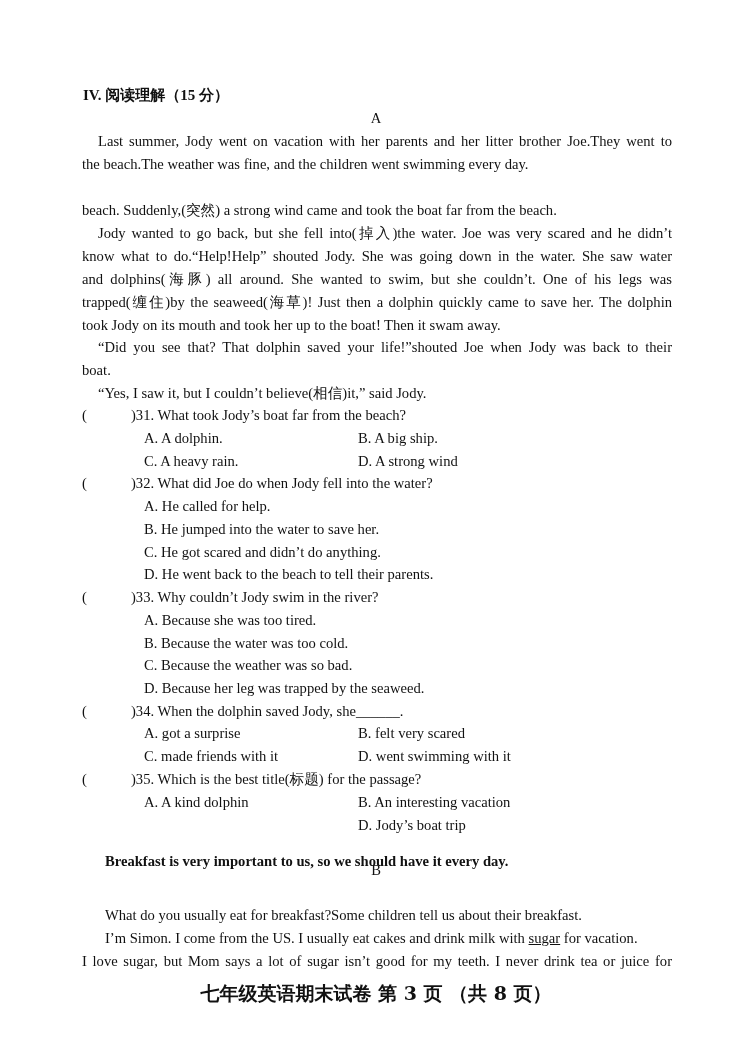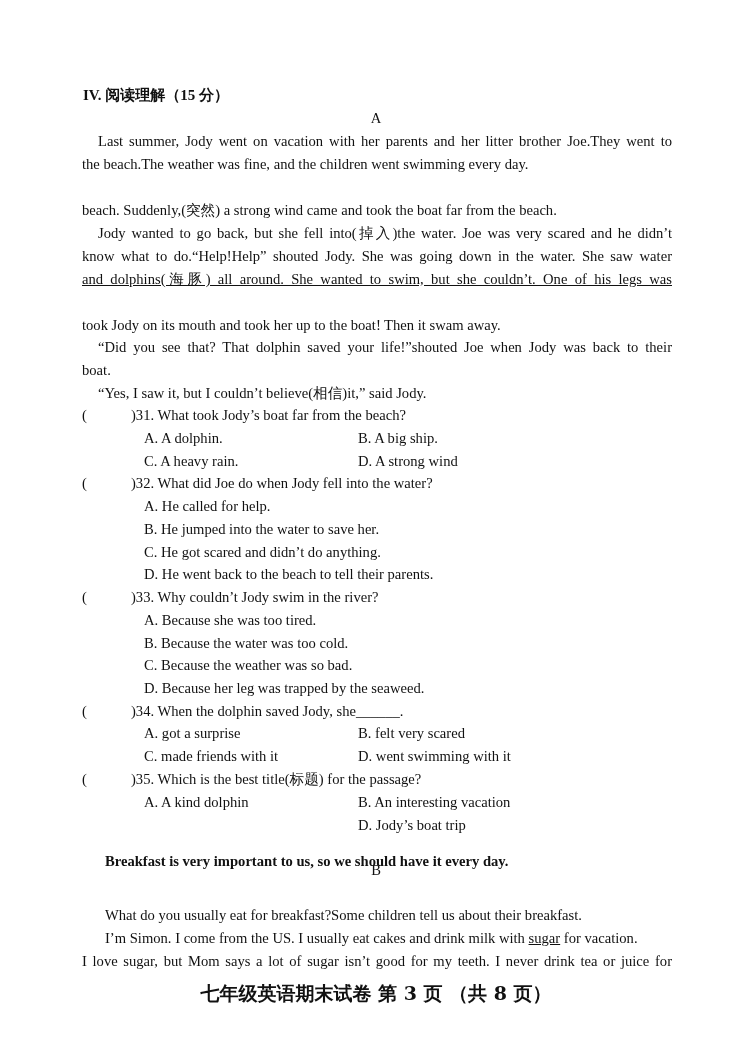--- a/index.html
+++ b/index.html
@@ -43,21 +43,22 @@
 
   <div class="section-title">IV. 阅读理解（15 分）</div>
 
   <div class="line center" style="top:107px;">A</div>
 
   <div class="line indent justify" style="top:130px;">Last summer, Jody went on vacation with her parents and her litter brother Joe.They went to</div>
   <div class="line" style="top:153px;">the beach.The weather was fine, and the children went swimming every day.</div>
   <div class="line" style="top:199px;">beach. Suddenly,(突然) a strong wind came and took the boat far from the beach.</div>
   <div class="line indent justify" style="top:222px;">Jody wanted to go back, but she fell into(掉入)the water. Joe was very scared and he didn’t</div>
   <div class="line justify" style="top:245px;">know what to do.“Help!Help” shouted Jody. She was going down in the water. She saw water</div>
-  <div class="line justify" style="top:268px;text-decoration:underline;">and dolphins(海豚) all around. She wanted to swim, but she couldn’t. One of his legs was</div>
+  <div class="line justify" style="top:268px;">and dolphins(海豚) all around. She wanted to swim, but she couldn’t. One of his legs was</div>
+  <div class="line justify" style="top:291px;">trapped(缠住)by the seaweed(海草)! Just then a dolphin quickly came to save her. The dolphin</div>
   <div class="line" style="top:314px;">took Jody on its mouth and took her up to the boat! Then it swam away.</div>
   <div class="line indent justify" style="top:336px;">“Did you see that? That dolphin saved your life!”shouted Joe when Jody was back to their</div>
   <div class="line" style="top:359px;">boat.</div>
   <div class="line indent" style="top:382px;">“Yes, I saw it, but I couldn’t believe(相信)it,” said Jody.</div>
 
   <div class="qline" style="top:404px;">
     <span class="paren-open">(</span>
     <span class="qtext">)31. What took Jody’s boat far from the beach?</span>
   </div>
   <div class="opt colA" style="top:427px;">A. A dolphin.</div>

